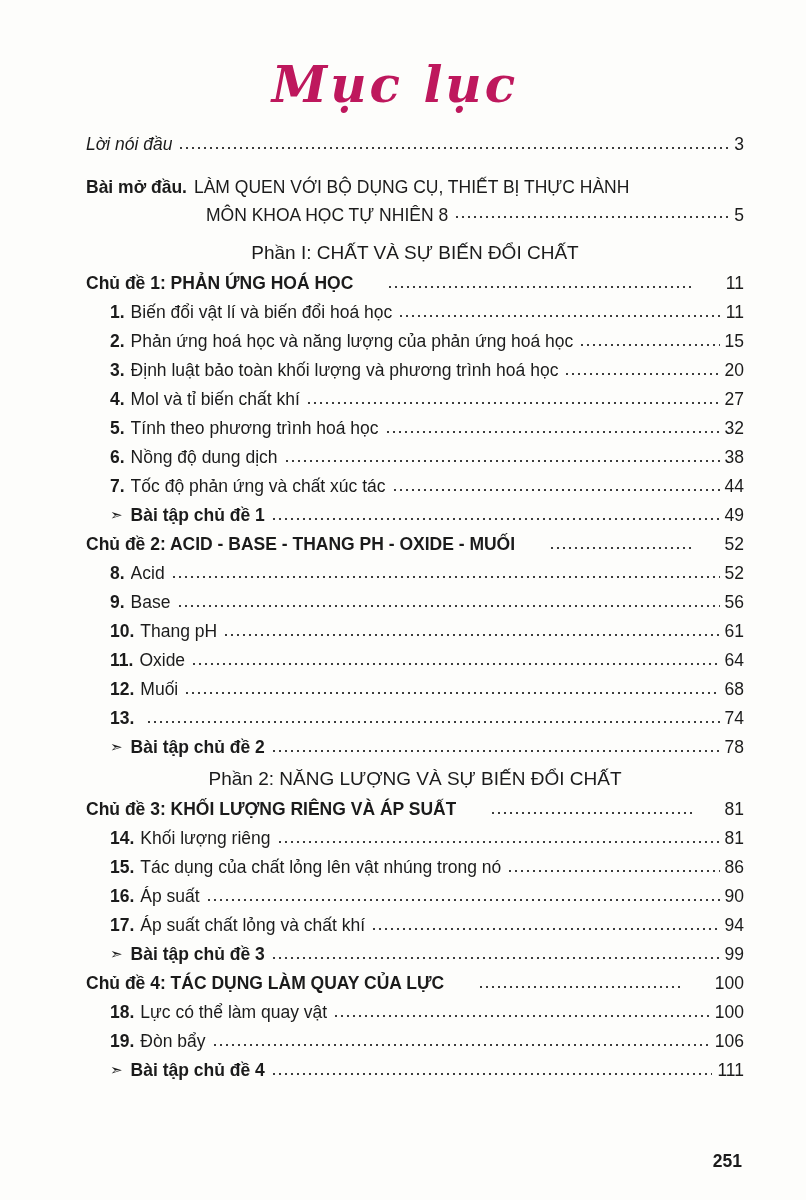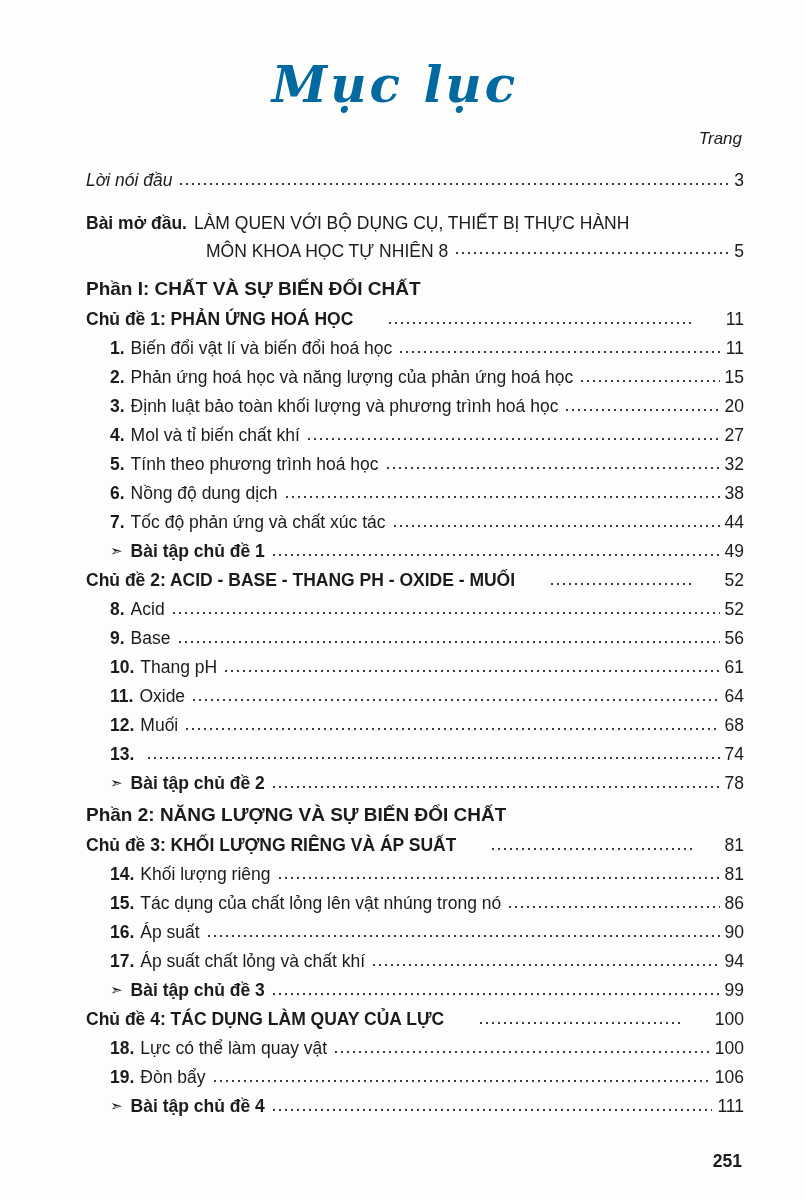--- a/index.html
+++ b/index.html
@@ -18,21 +18,21 @@
   }
 
   .title {
     text-align: center;
     font-family: "DejaVu Serif", serif;
     font-style: italic;
     font-weight: 600;
     font-size: 50px;
     letter-spacing: 3px;
     line-height: 66px;
-    color: #0369a1;
+    color: #be185d;
   }
 
   .trang {
     text-align: right;
     font-style: italic;
     font-size: 17px;
     line-height: 30px;
     margin-top: 6px;
     padding-right: 2px;
   }
@@ -50,21 +50,22 @@
 
   .row .label { overflow: hidden; text-overflow: ellipsis; }
 
   .row.preface { margin-bottom: 14px; }
   .row.preface .label { font-style: italic; }
 
   .row.intro1 .prefix { font-weight: bold; margin-right: 7px; }
   .row.intro2 { padding-left: 120px; line-height: 26px; margin-bottom: 8px; }
 
   .row.part {
-    font-weight: bold;
+    justify-content: center;
+    font-weight: normal;
     font-size: 19px;
     line-height: 33px;
   }
 
   .row.chapter { font-weight: bold; gap: 28px; }
   .row.chapter .pagenum { font-weight: normal; }
 
   .row.item { padding-left: 24px; }
   .row.item .prefix { font-weight: bold; margin-right: 6px; }
 
@@ -97,21 +98,20 @@
     bottom: 28px;
     font-weight: bold;
     font-size: 17.5px;
   }
 </style>
 </head>
 <body>
 
 <div class="page">
   <div class="title">Mục lục</div>
-  <div class="trang">Trang</div>
   <div class="toc">
       <div class="row preface">
         <span class="label">Lời nói đầu</span>
         <span class="leader"></span>
         <span class="pagenum">3</span>
       </div>
       <div class="row intro1">
         <span class="prefix">Bài mở đầu.</span>
         <span class="label">LÀM QUEN VỚI BỘ DỤNG CỤ, THIẾT BỊ THỰC HÀNH</span>
       </div>

